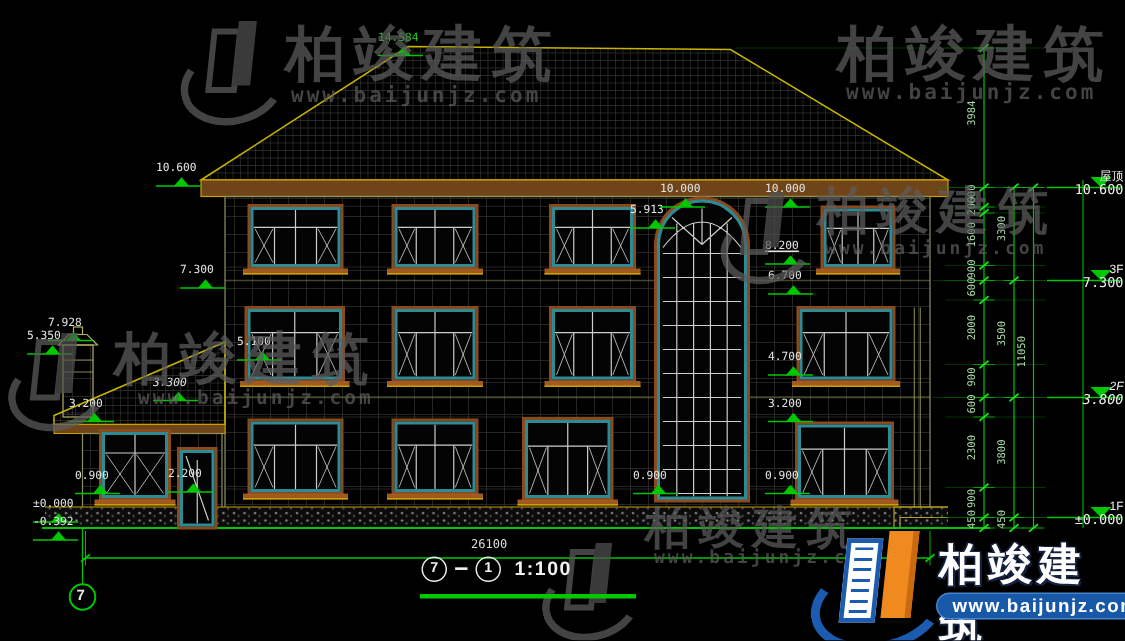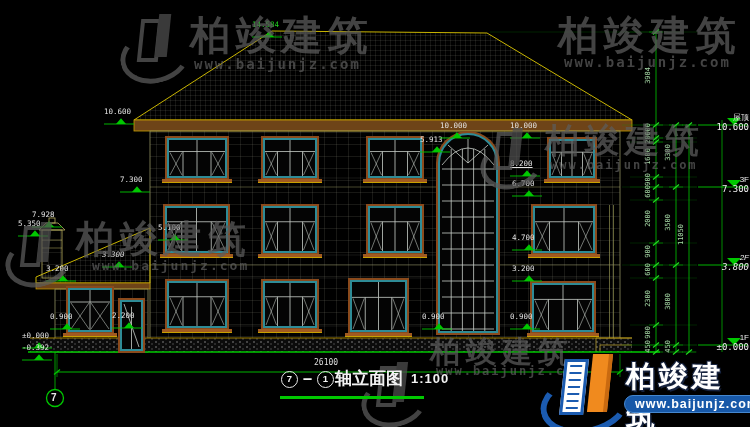--- a/index.html
+++ b/index.html
@@ -206,21 +206,20 @@
       <line x1="698" y1="265" x2="748" y2="265" stroke="#00c800" stroke-width="0.9"></line>
       <path d="M727 258 L741 258 L734 265 Z" fill="#00c800"></path>
       <line x1="698" y1="345" x2="748" y2="345" stroke="#00c800" stroke-width="0.9"></line>
       <path d="M727 338 L741 338 L734 345 Z" fill="#00c800"></path>
     </svg>
 
   <div id="title-bar">
     <span class="circle-num">7</span>
       <span>－</span>
       <span class="circle-num">1</span>
-      <span>轴立面图</span>
       <span id="title-scale">1:100</span>
   </div>
   <div id="title-underline" style="background: rgb(0, 200, 0);"></div>
 
   <div class="axis-num" style="left:51px;top:392px;">7</div>
   <div class="dim-h" style="left:314px;top:358px;">26100</div>
 
   <div id="brand">
     <div id="brand-logo">
       <div class="bl-arc"></div>

